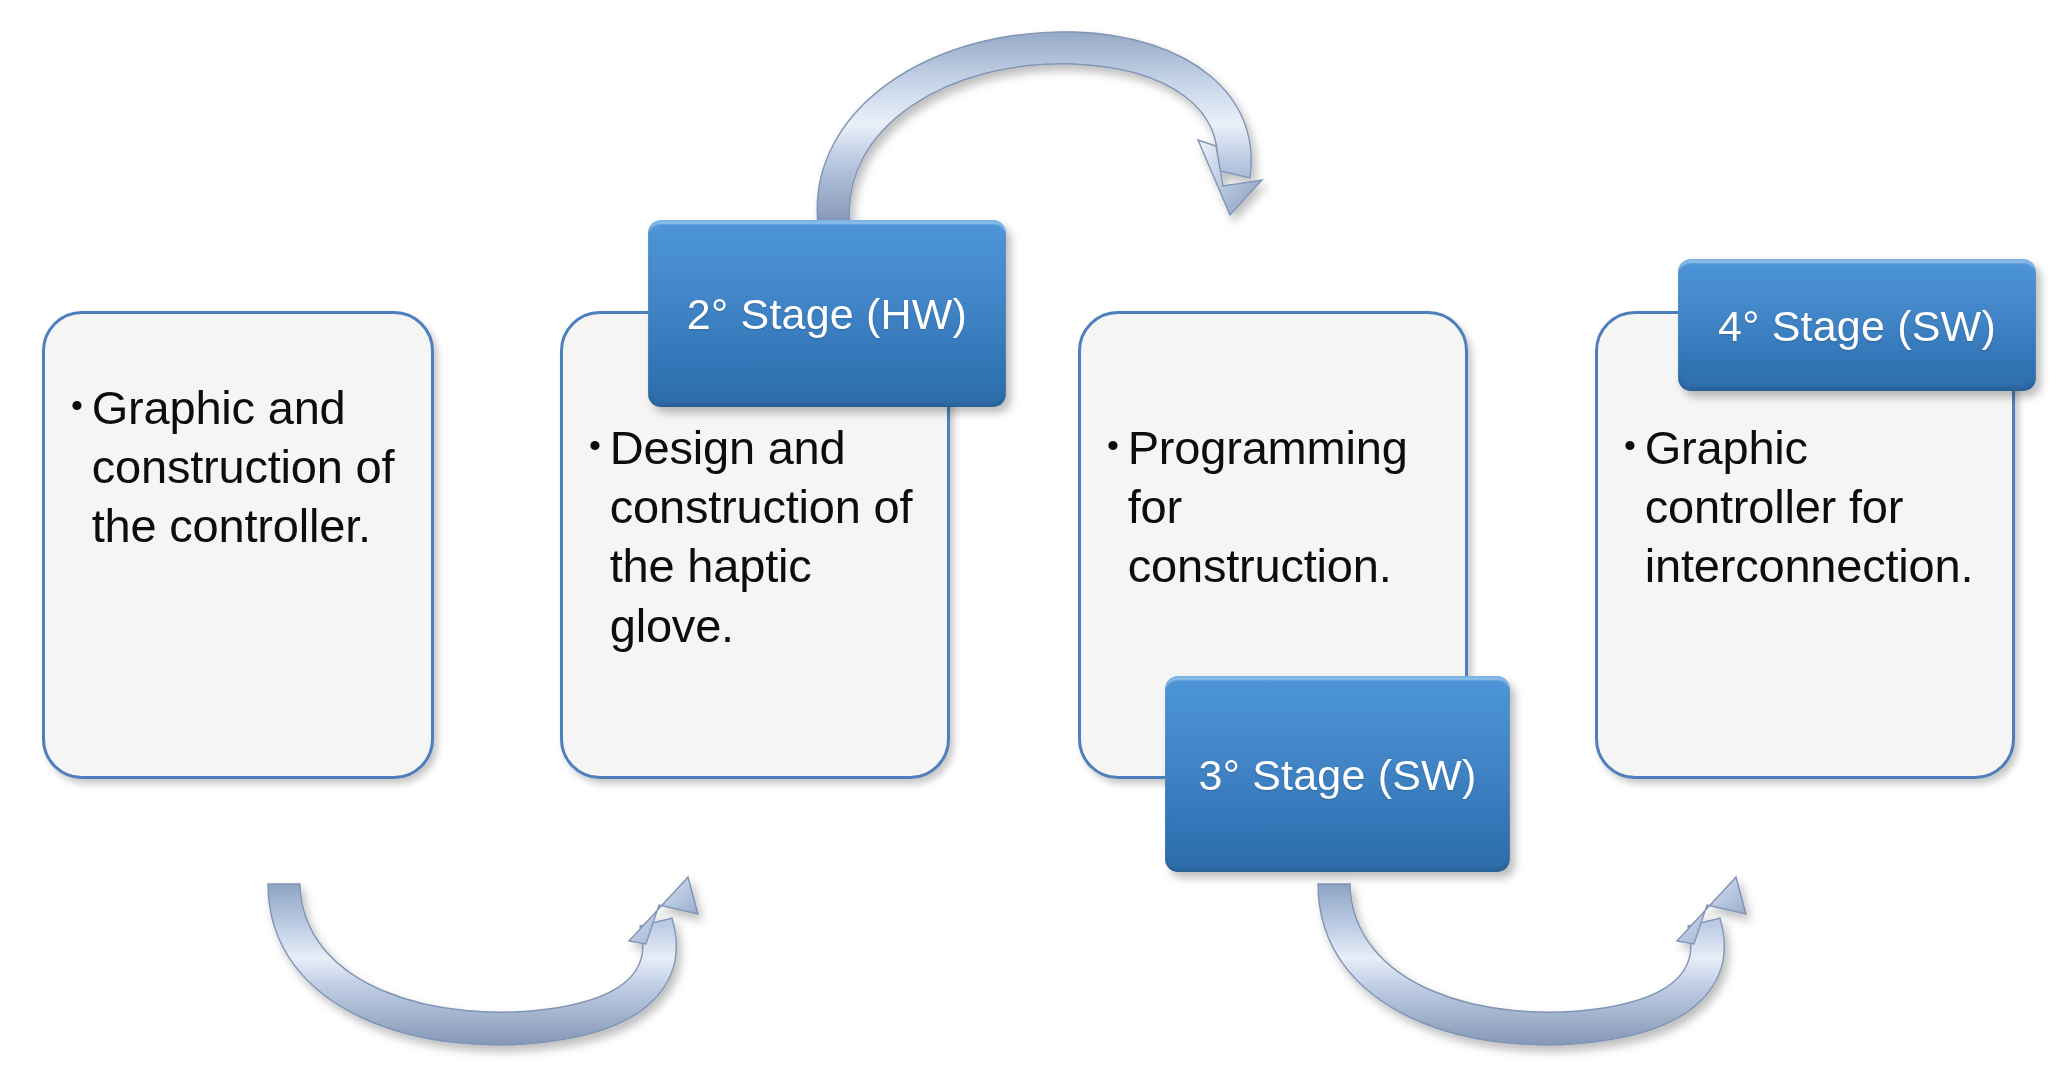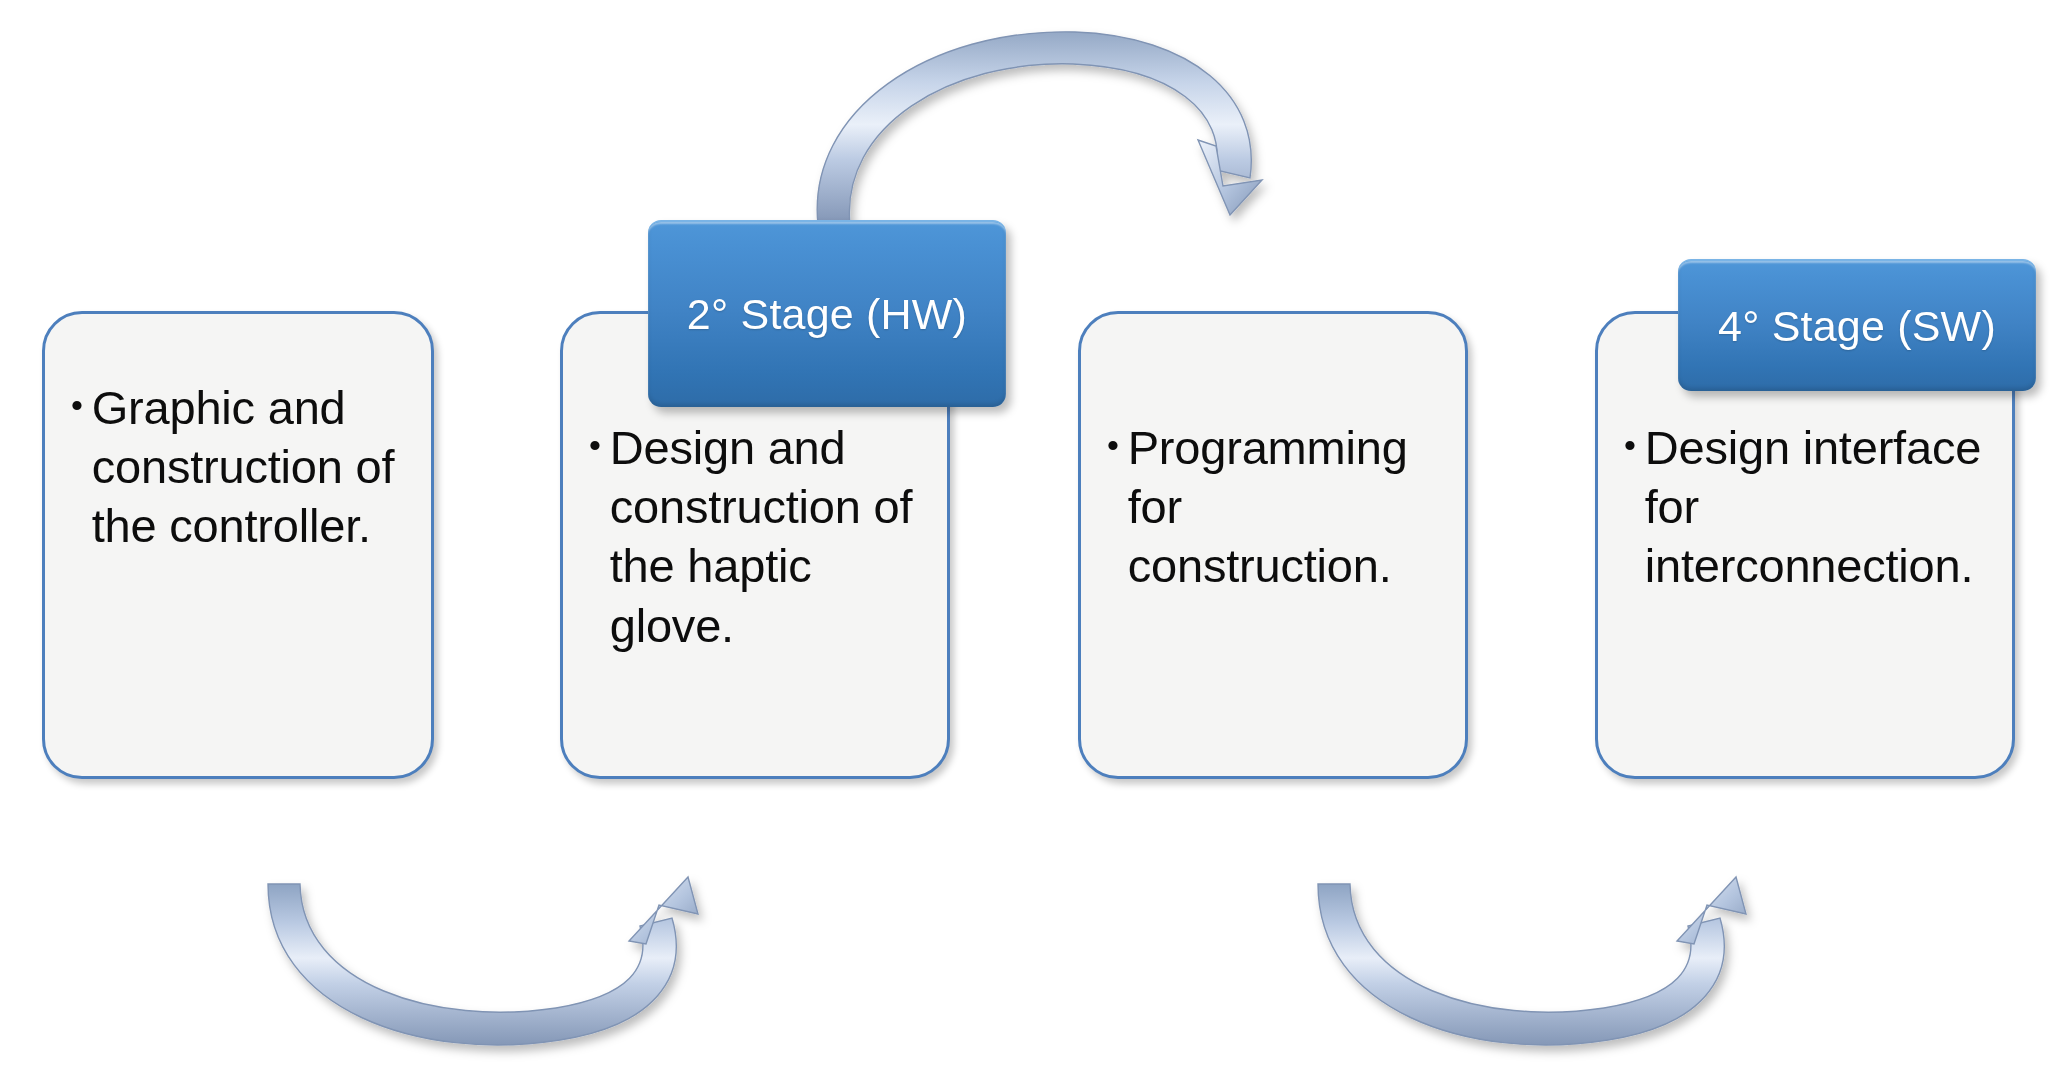--- a/index.html
+++ b/index.html
@@ -152,26 +152,29 @@
     </div>
 
     <div class="card" style="left:1078px;top:311px;width:390px;height:468px;">
       <div class="card-body" style="top:104px;">
         <div class="bullet-row">
           <span class="bullet">•</span>
           <span class="bullet-text">Programming for construction.</span>
         </div>
       </div>
     </div>
+    <div class="badge" style="left:1165px;top:676px;width:345px;height:196px;">
+      <span class="badge-label">3° Stage (SW)</span>
+    </div>
 
     <div class="card" style="left:1595px;top:311px;width:420px;height:468px;">
       <div class="card-body" style="top:104px;">
         <div class="bullet-row">
           <span class="bullet">•</span>
-          <span class="bullet-text">Design interface for interconnection.</span>
+          <span class="bullet-text">Graphic controller for interconnection.</span>
         </div>
       </div>
     </div>
     <div class="badge" style="left:1678px;top:224px;width:358px;height:132px;margin-top:35px;">
       <span class="badge-label">4° Stage (SW)</span>
     </div>
 
   </div>
 </div>
 

